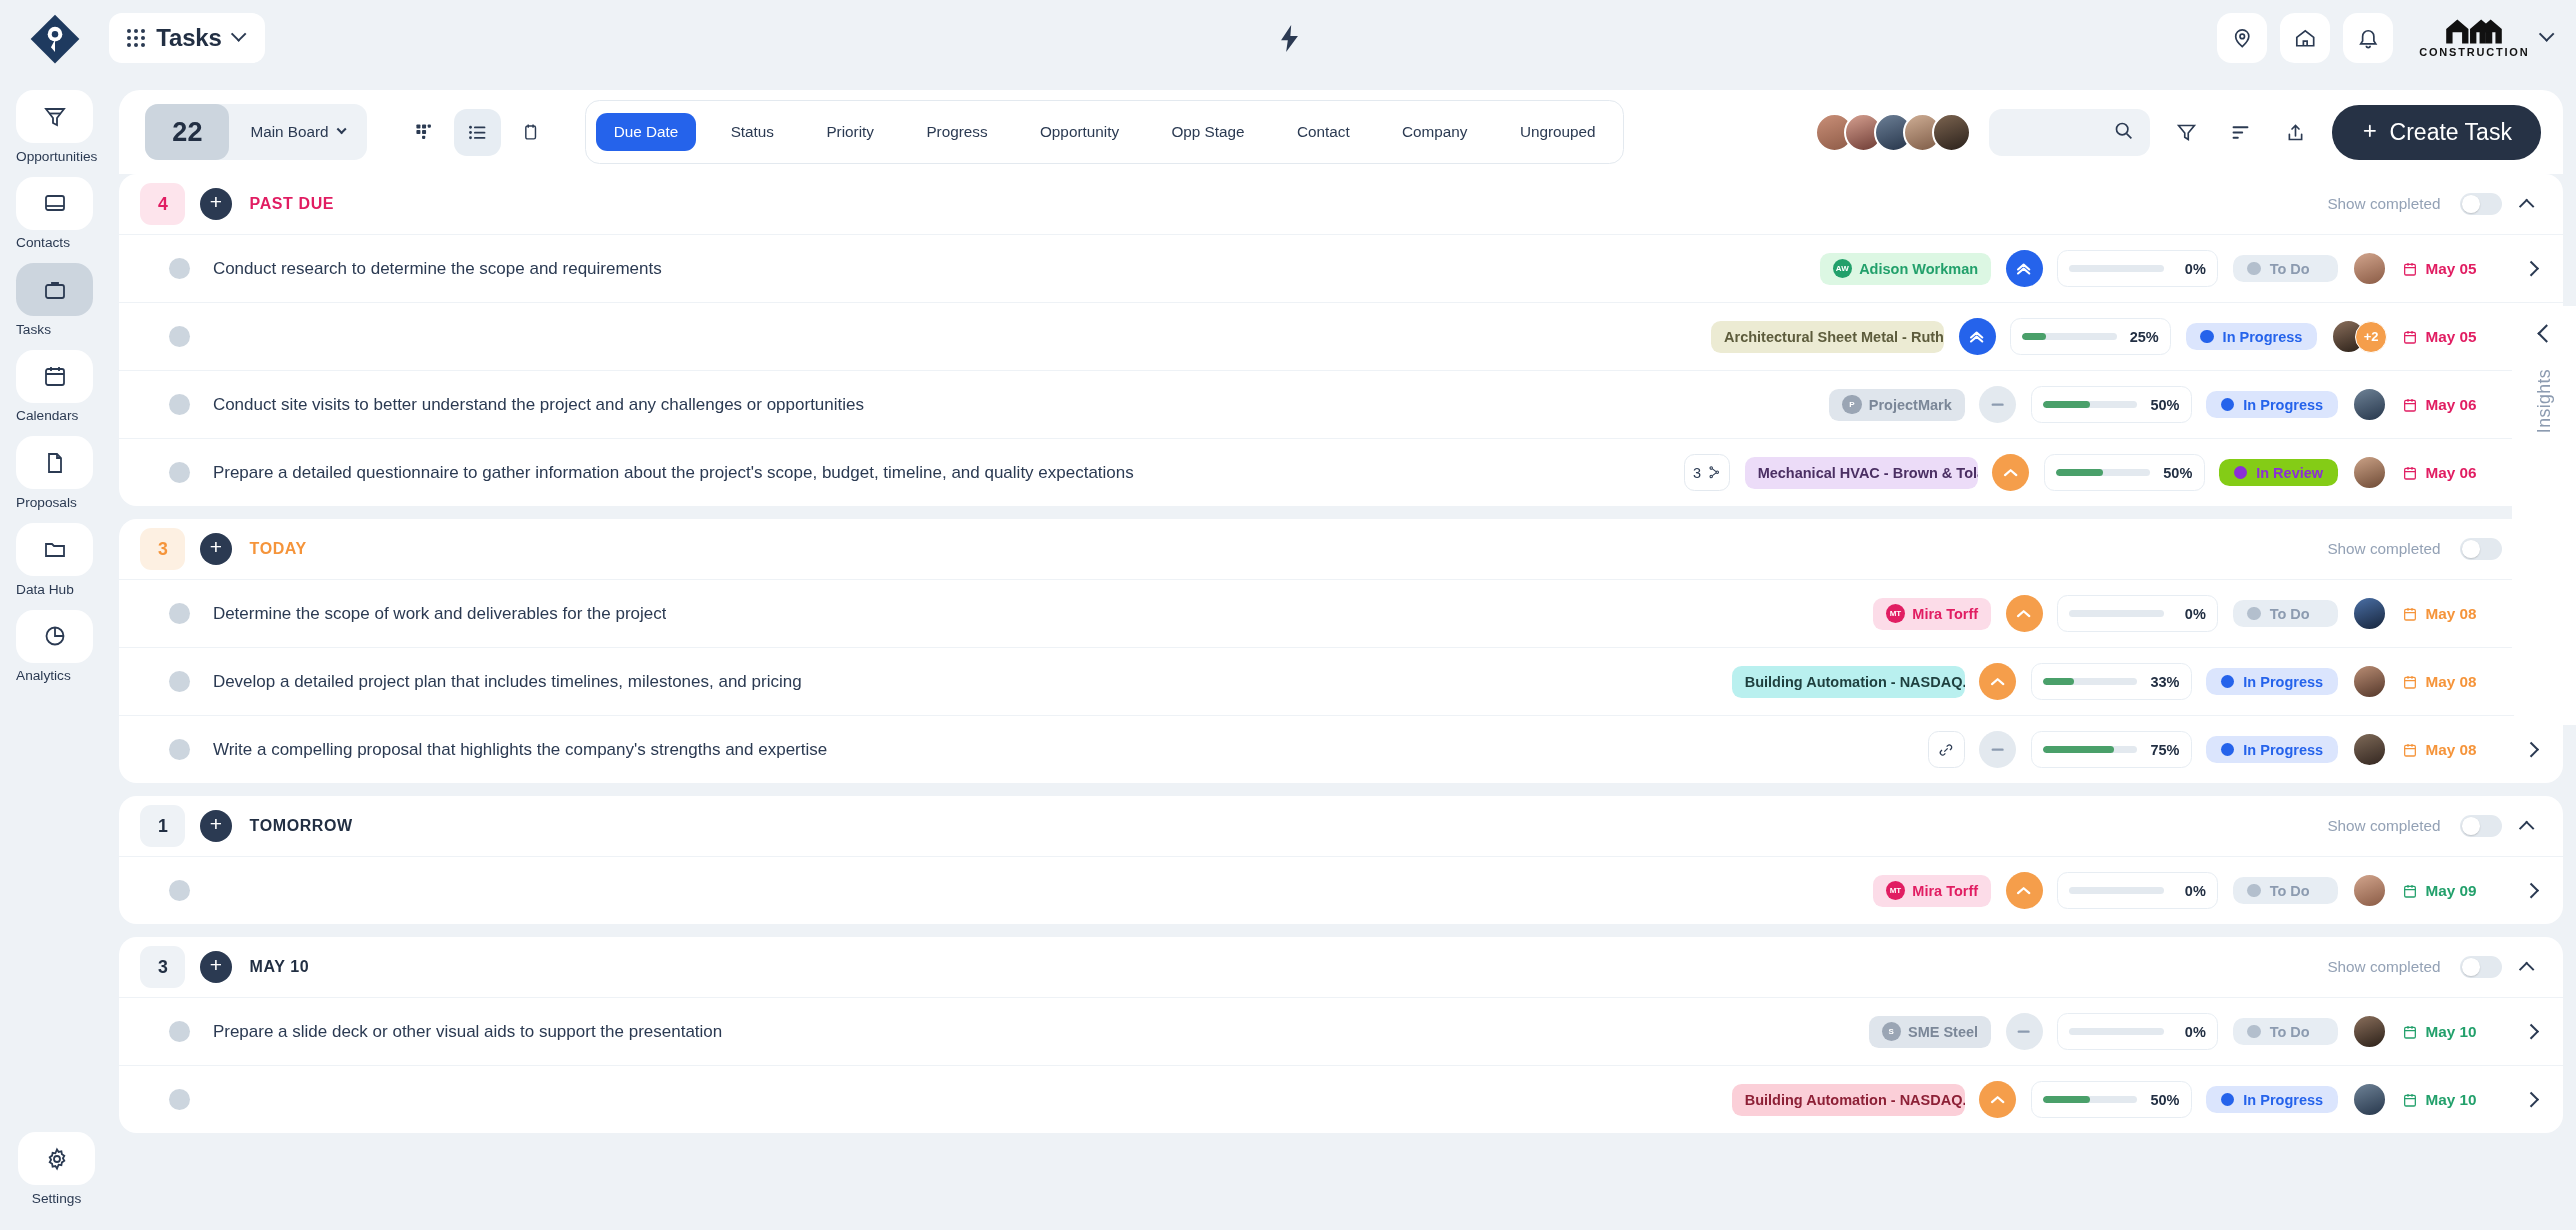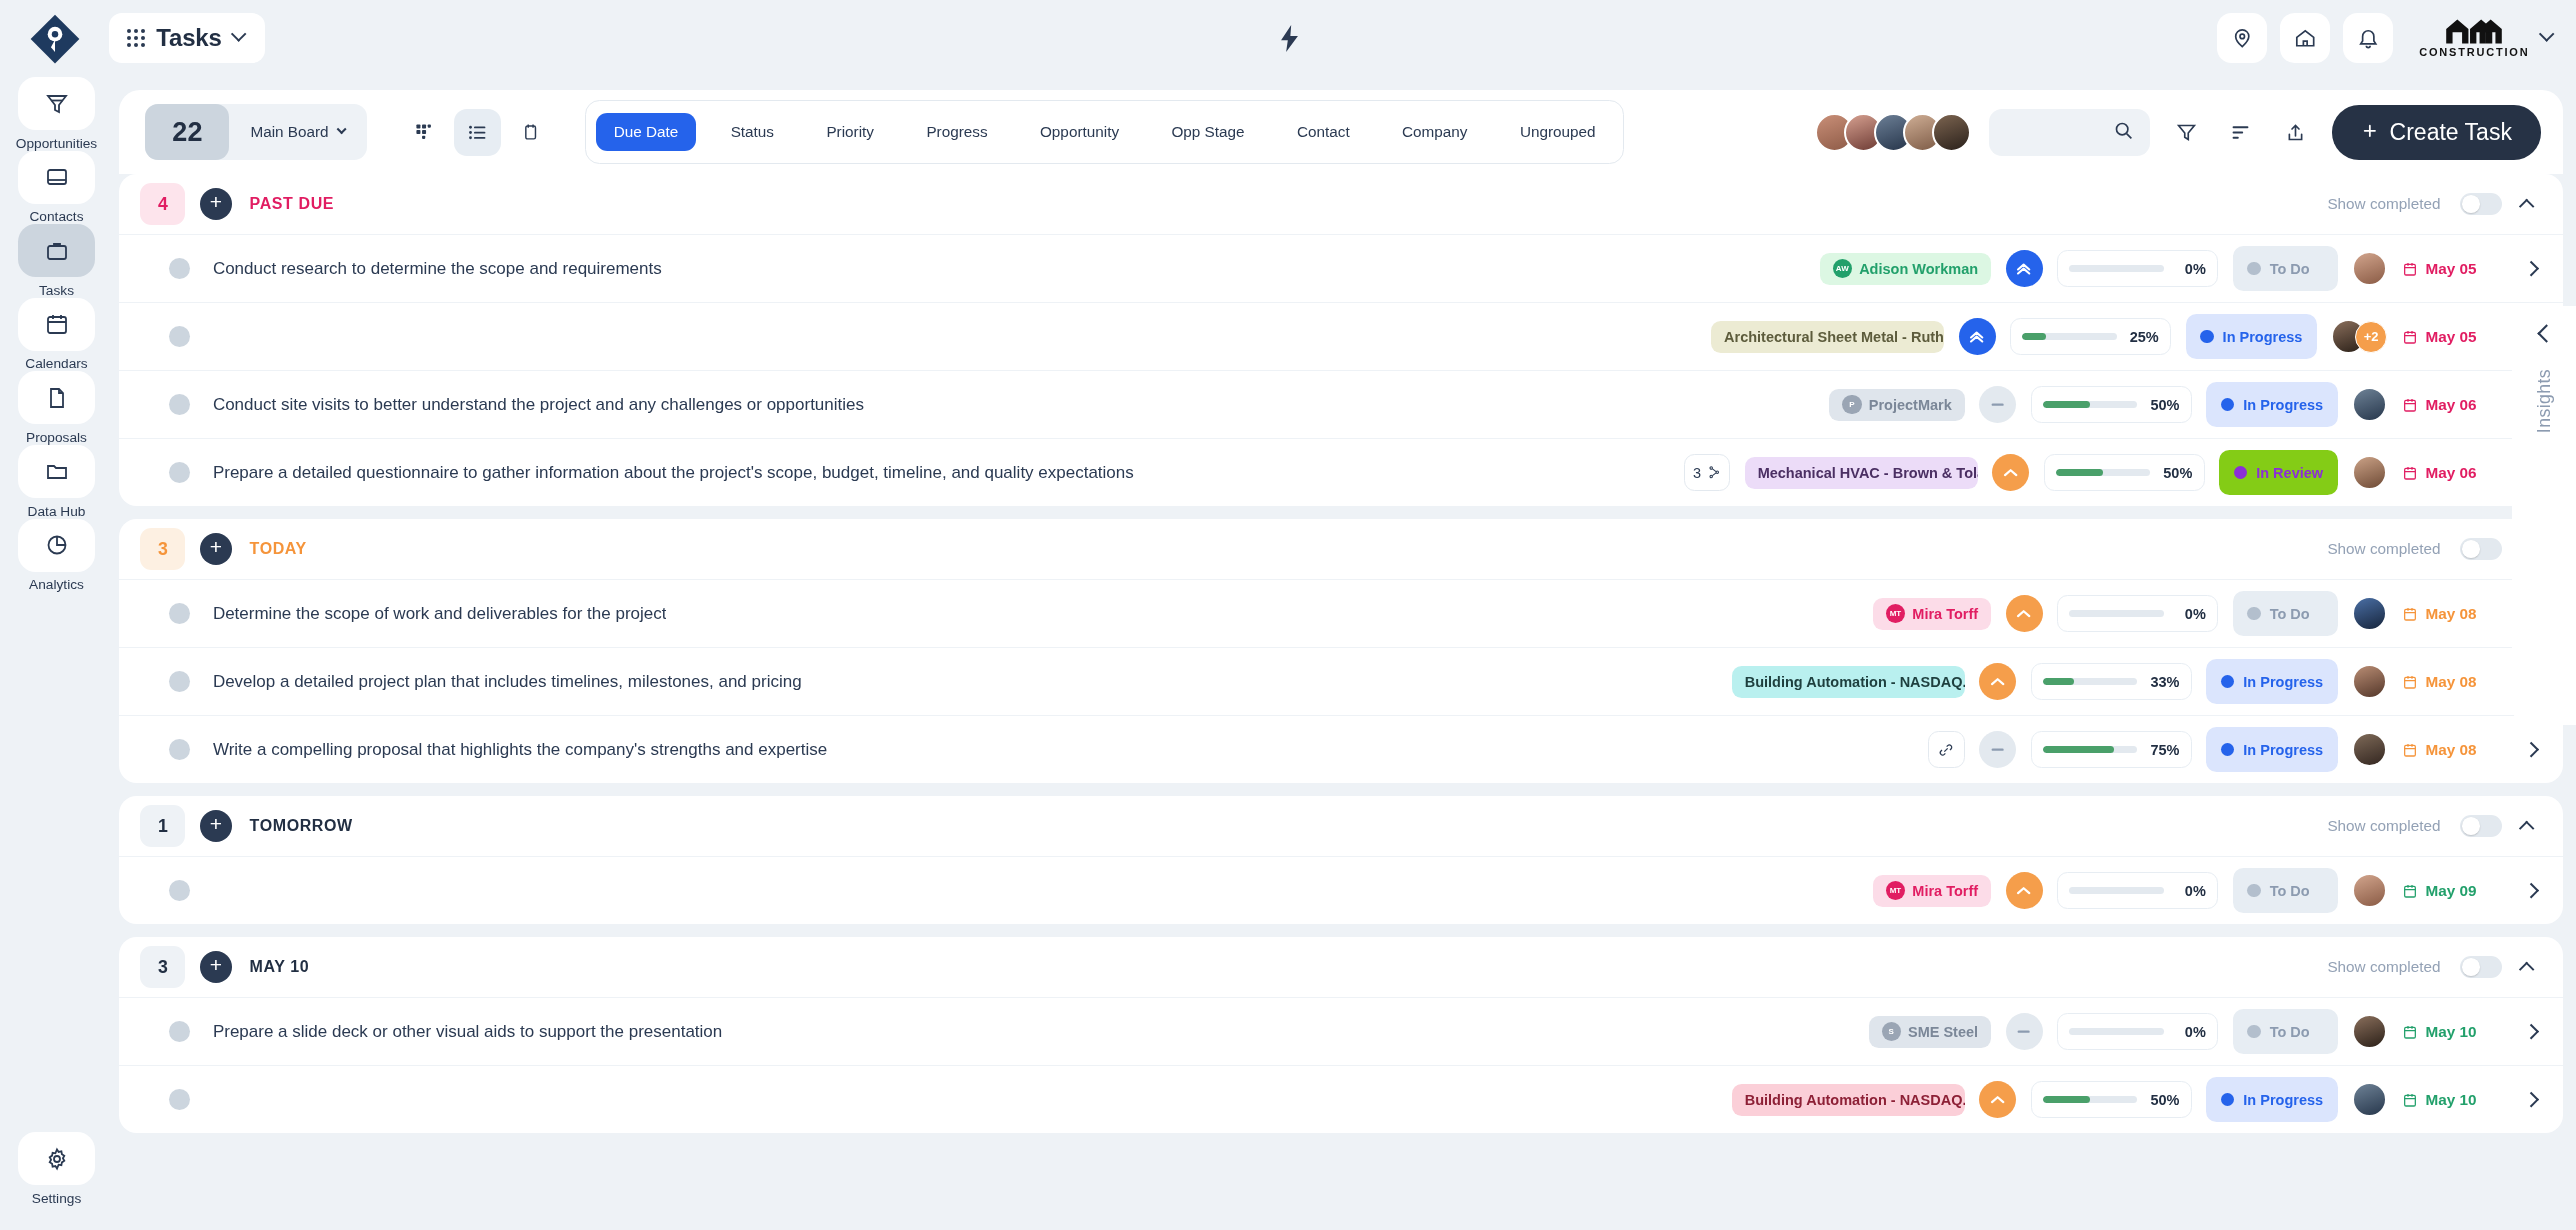--- a/index.html
+++ b/index.html
@@ -25,21 +25,21 @@
   .chev { width: 11.3px; height: 11.3px; border-right: 2.4px solid #2b3a52; border-bottom: 2.4px solid #2b3a52; transform: rotate(45deg) translate(-2.4px,-2.4px); }
   .bolt-btn { position: absolute; left: 1272px; top: 21px; width: 35px; height: 35px; display:flex; align-items:center; justify-content:center;}
   .hdr-right { position: absolute; right: 24px; top: 13px; display: flex; align-items: center; gap: 13px; }
   .hdr-icon { width: 50px; height: 50px; background: #fff; border-radius: 14.5px; display: flex; align-items: center; justify-content: center; }
   .company-logo { display: flex; align-items: center; gap: 11.3px; margin-left: 13px; }
   .co-mark { display: flex; flex-direction: column; align-items: center; }
   .co-word { font-size: 11px; letter-spacing: 1.8px; font-weight: bold; color: #111; margin-top: 1.6px; }
 
   
   .sidebar { position: absolute; left: 0; top: 77px; width: 113px; height: 1153px; display: flex; flex-direction: column; align-items: center; }
-  .nav-item { width: 81px; display: flex; flex-direction: column; align-items: center; cursor: pointer; }
+  .nav-item { width: 81px; margin-top: 13px; display: flex; flex-direction: column; cursor: pointer; }
   .nav-pill { width: 77px; height: 53px; background: #fff; border-radius: 17.7px; display: flex; align-items: center; justify-content: center; }
   .nav-item.active .nav-pill { background: #ccd5de; }
   .nav-label { font-size: 13.7px; margin-top: 5.6px; color: #2b3a52; font-weight: 500; }
   .nav-settings { position: absolute; bottom: 24px; left: 16px; display: flex; flex-direction: column; align-items: center; width: 81px; }
 
   
   .workspace { position: absolute; left: 113px; top: 77px; width: 2463px; height: 1153px; }
   .toolbar { position: absolute; left: 6.4px; top: 13px; width: 2444px; height: 84px; background: #fff; border-radius: 21px 21px 0 0; display: flex; align-items: center; }
   .count-group { margin-left: 26px; height: 56px; background: #eef2f6; border-radius: 13px; display: flex; align-items: center; }
   .count-box { width: 84px; height: 56px; background: #ccd5de; border-radius: 13px; display: flex; align-items: center; justify-content: center; font-size: 27px; font-weight: bold; color: #222f43; }
@@ -79,21 +79,21 @@
 
   .subtask { height: 37px; min-width: 43px; border: 1.2px solid #e3e9ef; border-radius: 10.5px; display: flex; align-items: center; justify-content: center; gap: 5.6px; font-size: 14.5px; color: #2b3a52; padding: 0 8px; }
   .link-ic { width: 37px; height: 37px; border: 1.2px solid #e3e9ef; border-radius: 10.5px; display: flex; align-items: center; justify-content: center; }
   .tag { height: 32px; border-radius: 9.7px; display: flex; align-items: center; gap: 7.2px; padding: 0 13px; font-size: 14.5px; font-weight: 600; max-width: 233px; white-space: nowrap; overflow: hidden; }
   .tag-av { width: 19.3px; height: 19.3px; border-radius: 50%; display: flex; align-items: center; justify-content: center; font-size: 8px; font-weight: bold; color: #fff; flex: none; }
   .prio { width: 37px; height: 37px; border-radius: 50%; display: flex; align-items: center; justify-content: center; flex: none; }
   .prog-wrap { width: 161px; height: 37px; border: 1.2px solid #e7edf3; border-radius: 10.5px; display: flex; align-items: center; padding: 0 11.3px; gap: 8px; }
   .bar { flex: 1; height: 7.2px; background: #e3e9ef; border-radius: 4px; overflow: hidden; }
   .bar i { display: block; height: 7.2px; border-radius: 4px; background: #4aa06a; }
   .pct { font-size: 14.5px; font-weight: bold; color: #222f43; width: 34px; text-align: right; }
-  .status { height: 45px; min-width: 105px; border-radius: 10.5px; display: flex; align-items: center; gap: 8.9px; padding: 0 14.5px; font-size: 14.5px; font-weight: 600; }
+  .status { height: 27px; min-width: 105px; border-radius: 10.5px; display: flex; align-items: center; gap: 8.9px; padding: 0 14.5px; font-size: 14.5px; font-weight: 600; }
   .sdot { width: 13.7px; height: 13.7px; border-radius: 50%; flex: none; }
   .assignee { position: relative; display: flex; align-items: center; }
   .assignee .av { width: 35px; height: 35px; margin: 0; }
   .plus-badge { width: 32px; height: 32px; border-radius: 50%; background: #f59e4b; color: #fff; font-size: 13px; font-weight: bold; display: flex; align-items: center; justify-content: center; margin-left: -11.3px; border: 1.6px solid #fff; }
   .due { display: flex; align-items: center; gap: 8px; font-size: 15.3px; font-weight: 600; width: 105px; }
   .row-chev { width: 10.5px; height: 10.5px; border-right: 2.4px solid #2b3a52; border-top: 2.4px solid #2b3a52; transform: rotate(45deg); margin-left: 4.8px; }
 
   
   .insights { position: absolute; right: 0; top: 229px; width: 64px; height: 419px; background: #fff; border-radius: 17.7px 0 0 17.7px; display: flex; flex-direction: column; align-items: center; padding-top: 21px; }
   .ins-chev { width: 13px; height: 13px; border-left: 2.4px solid #2b3a52; border-bottom: 2.4px solid #2b3a52; transform: rotate(45deg); margin-left: 4.8px;}

